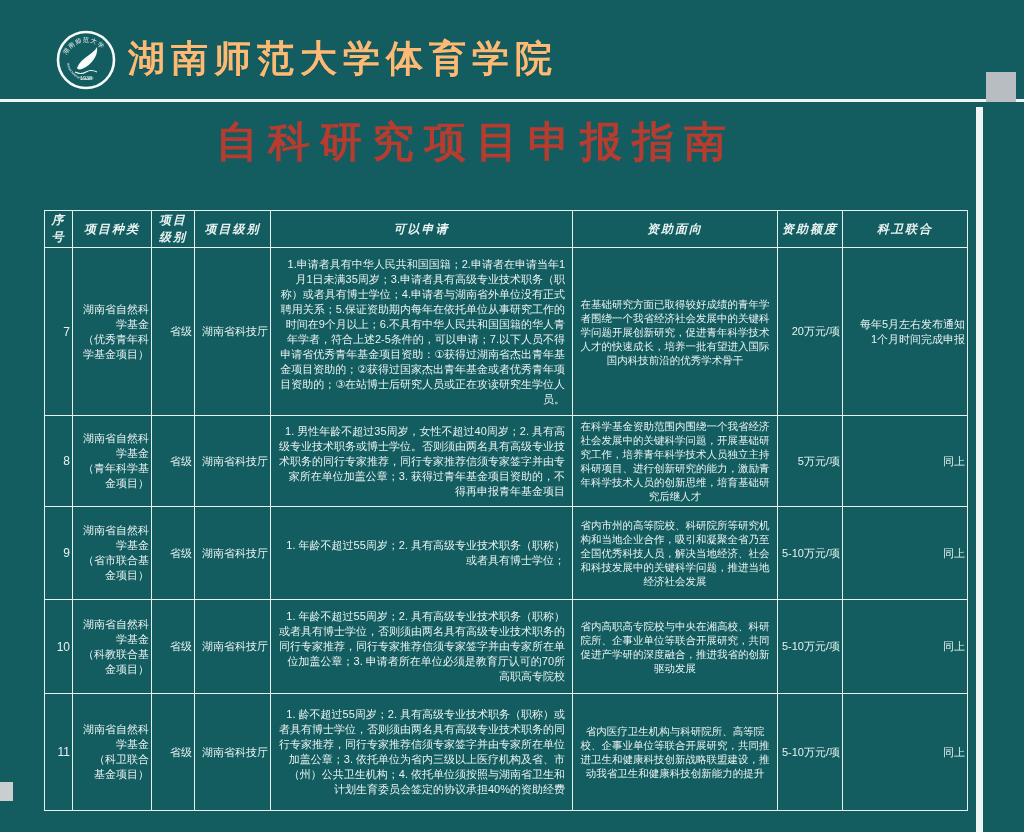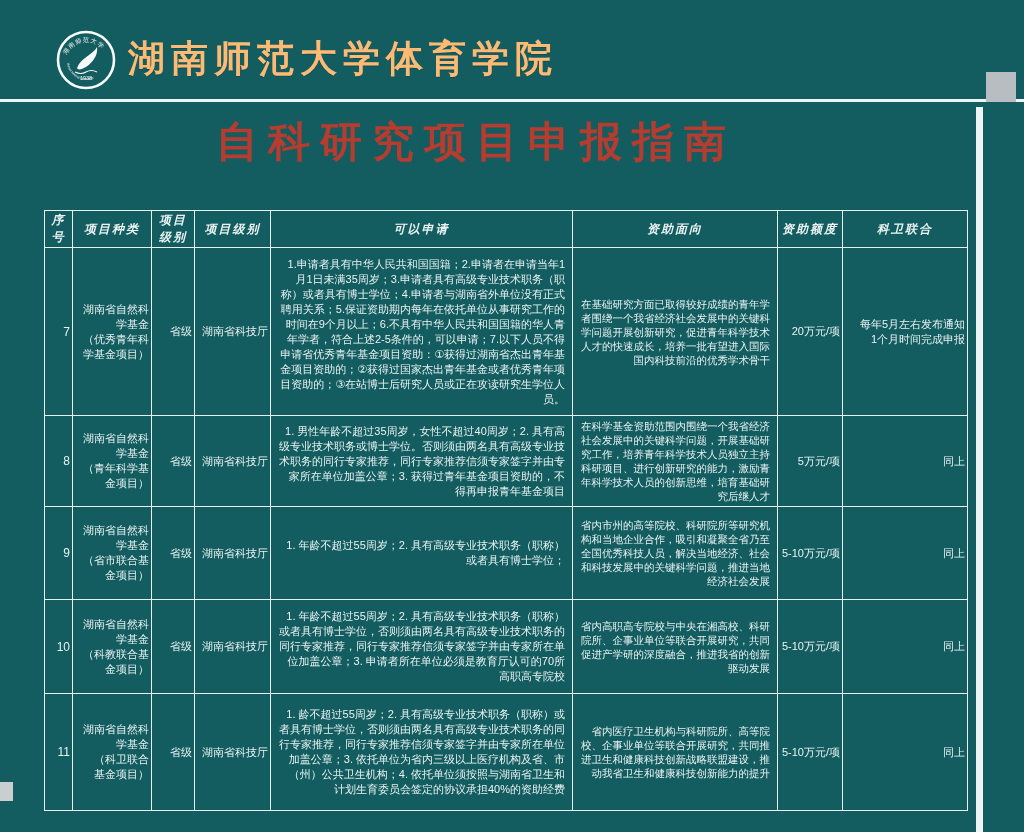--- a/index.html
+++ b/index.html
@@ -29,21 +29,21 @@
     position:absolute;left:44px;top:196px;width:923px;
     border-collapse:collapse;table-layout:fixed;color:#e9f3f2;margin-top:14px;
   }
   th,td{border:1px solid #e7f1f0;vertical-align:middle;overflow:hidden;}
   thead tr{height:26px;}
   th{font-size:12px;font-weight:bold;font-style:italic;letter-spacing:2px;padding:1px;}
   td{font-size:11px;text-align:right;padding:2px;}
   td.c0{font-size:12px;}
   td.c1,td.c7{white-space:pre-line;line-height:15px;}
   td.c4{text-align:right;padding:3px 7px;line-height:15px;}
-  td.c5{text-align:right;padding:3px 7px;line-height:14px;font-size:10.5px;}
+  td.c5{text-align:center;padding:3px 7px;line-height:14px;font-size:10.5px;}
   tbody tr.r0{height:168px;}
   tbody tr.r1{height:90px;}
   tbody tr.r2{height:93px;}
   tbody tr.r3{height:94px;}
   tbody tr.r4{height:117px;}
 </style>
 </head>
 <body>
 
 <svg class="seal" viewBox="0 0 60 60">

